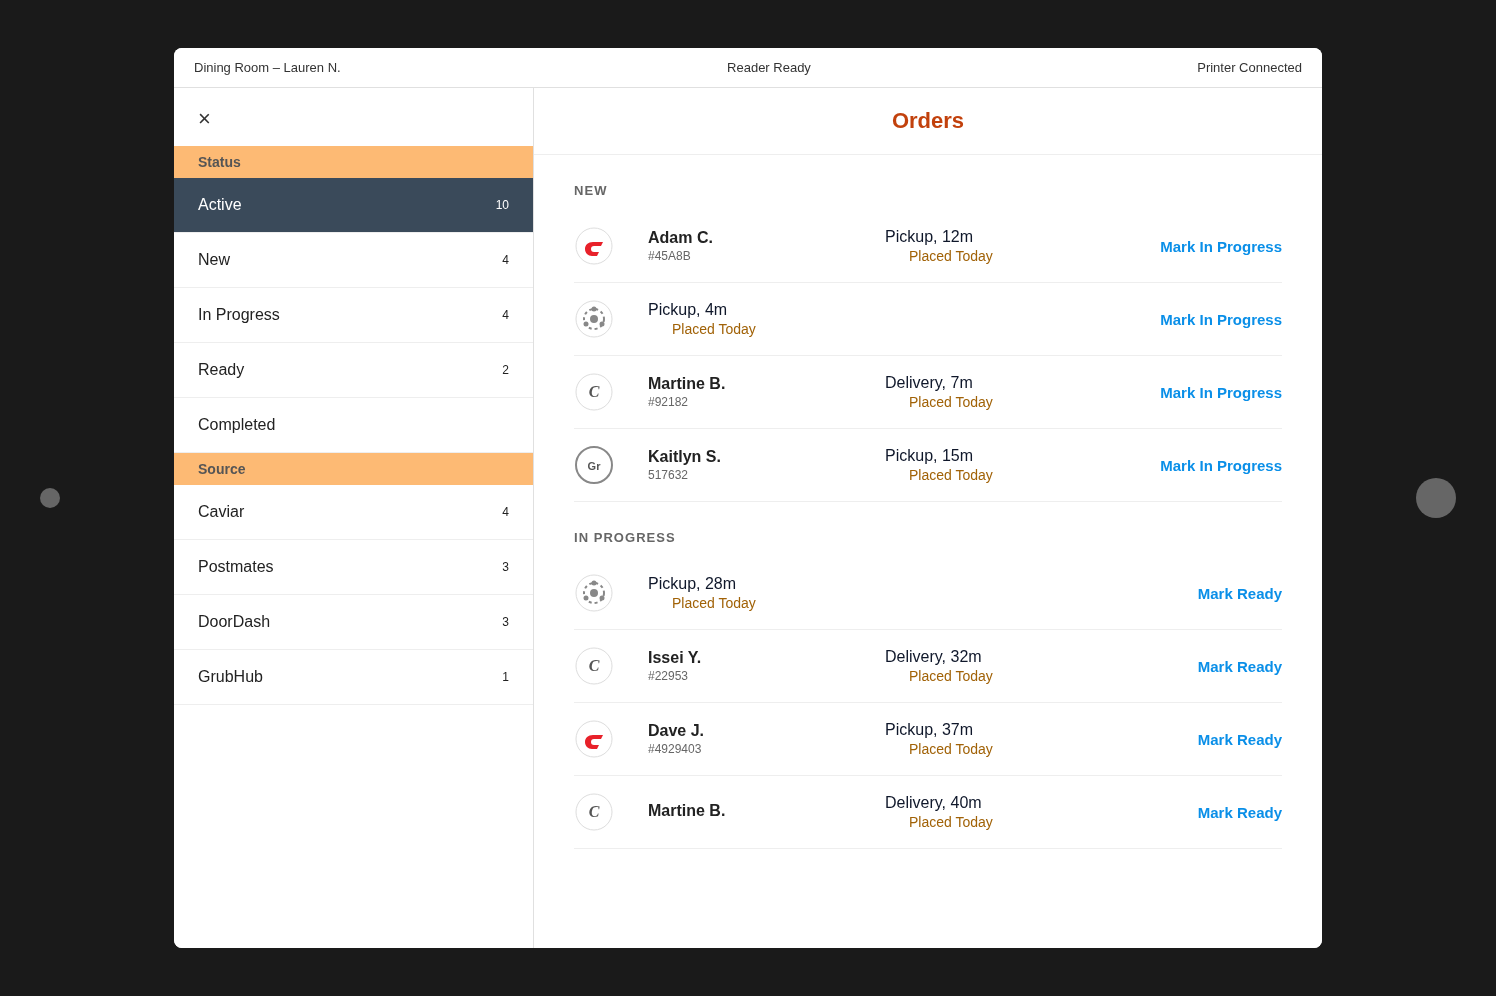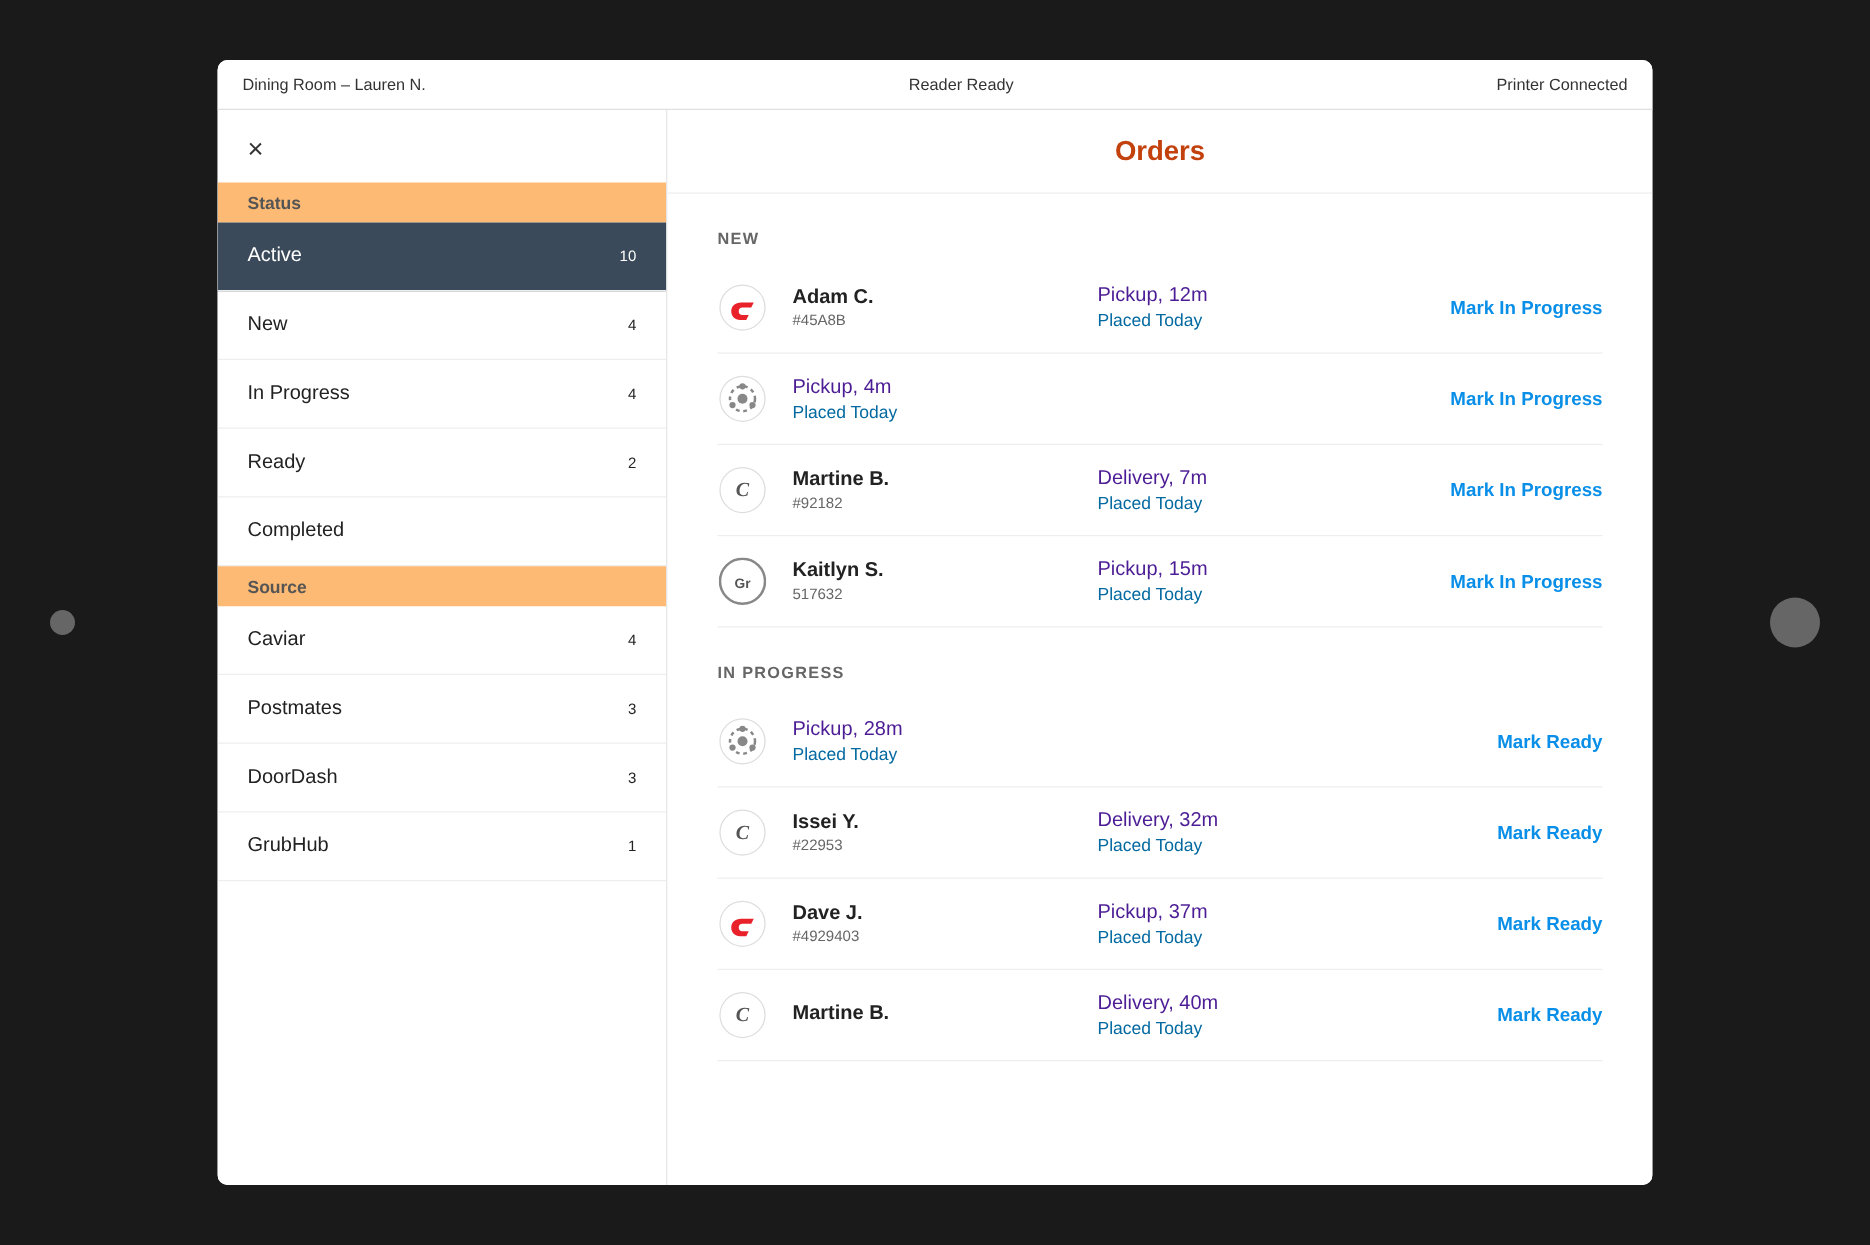--- a/index.html
+++ b/index.html
@@ -133,21 +133,21 @@
       letter-spacing: 0.08em;
       padding: 28px 0 12px;
       text-transform: uppercase;
     }
 
     .order-row {
       display: flex;
       align-items: center;
       padding: 16px 0;
       border-bottom: 1px solid #eee;
-      gap: 20px;
+      gap: 34px;
     }
 
     .order-icon {
       width: 40px;
       height: 40px;
       display: flex;
       align-items: center;
       justify-content: center;
       flex-shrink: 0;
     }
@@ -168,27 +168,28 @@
       margin-top: 2px;
     }
 
     .order-details {
       flex: 1;
     }
 
     .order-type {
       font-size: 16px;
       font-weight: 500;
-      color: #4c1d95;
+      color: #0f172a;
     }
 
     .order-placed {
       font-size: 14px;
-      color: #0369a1;
+      color: #a16207;
       margin-top: 2px;
+      margin-left: 24px;
     }
 
     .action-btn {
       background: none;
       border: none;
       cursor: pointer;
       font-size: 15px;
       font-weight: 600;
       color: #0a8fe8;
       white-space: nowrap;

